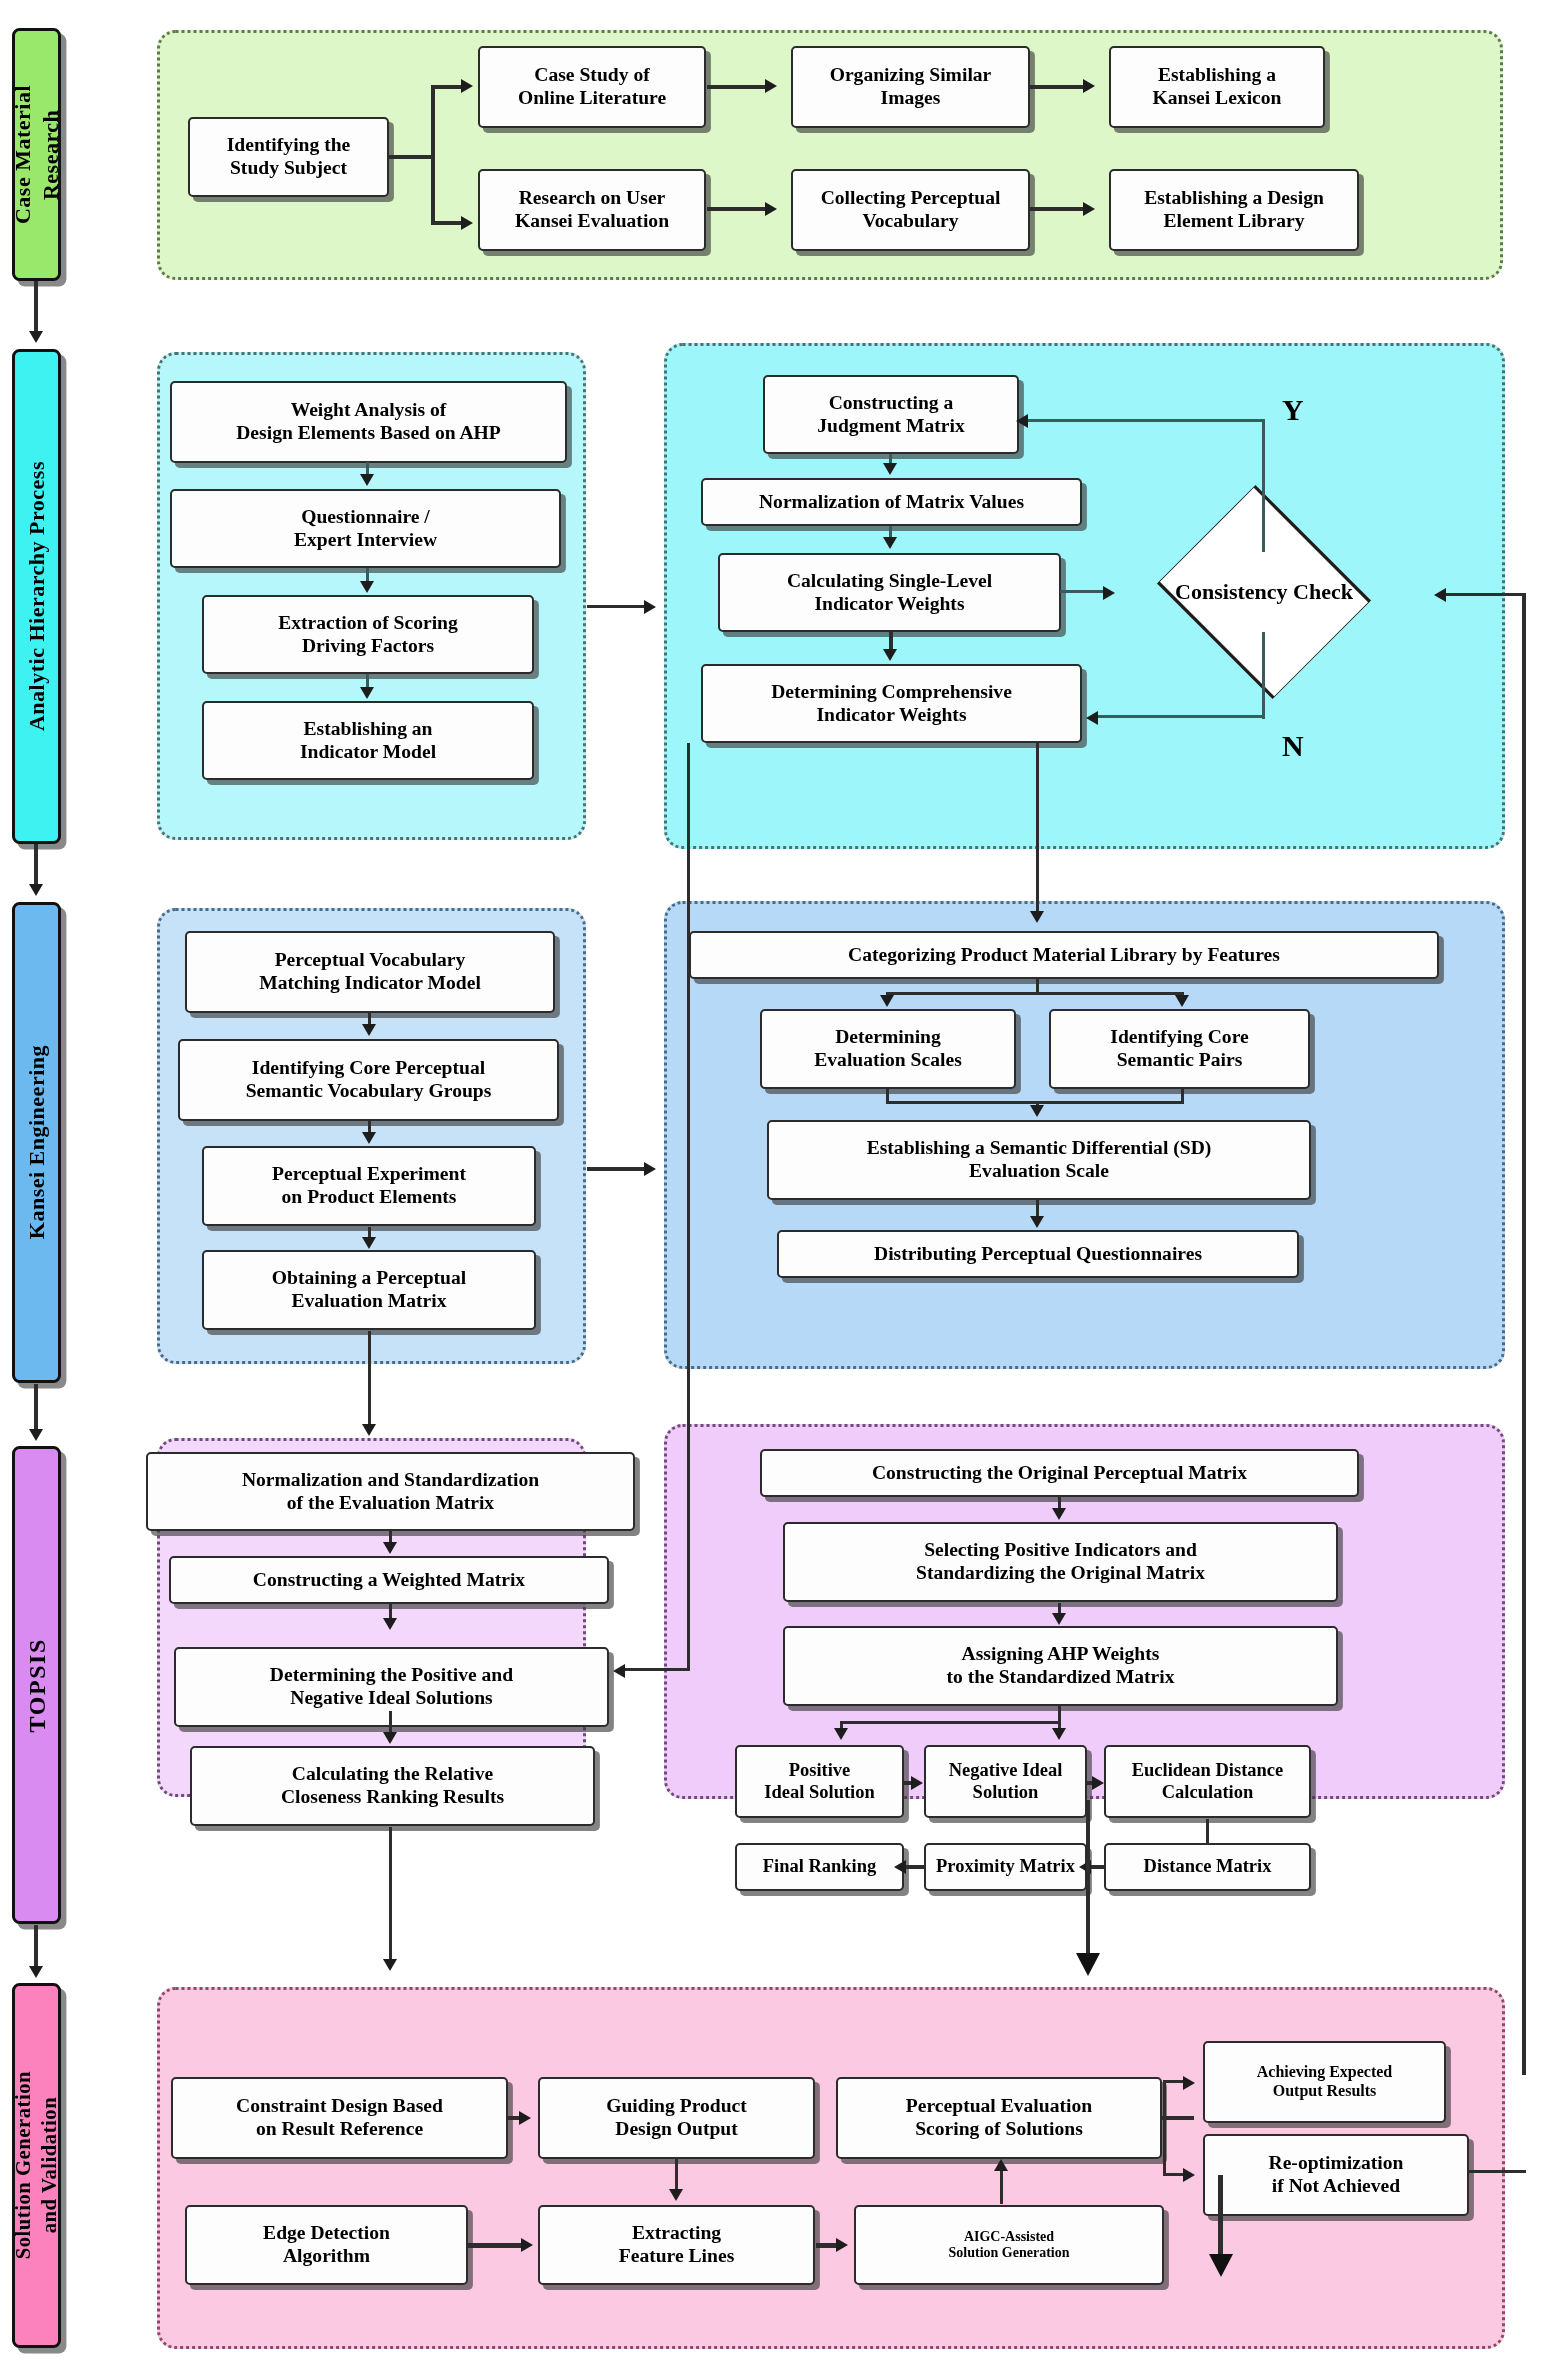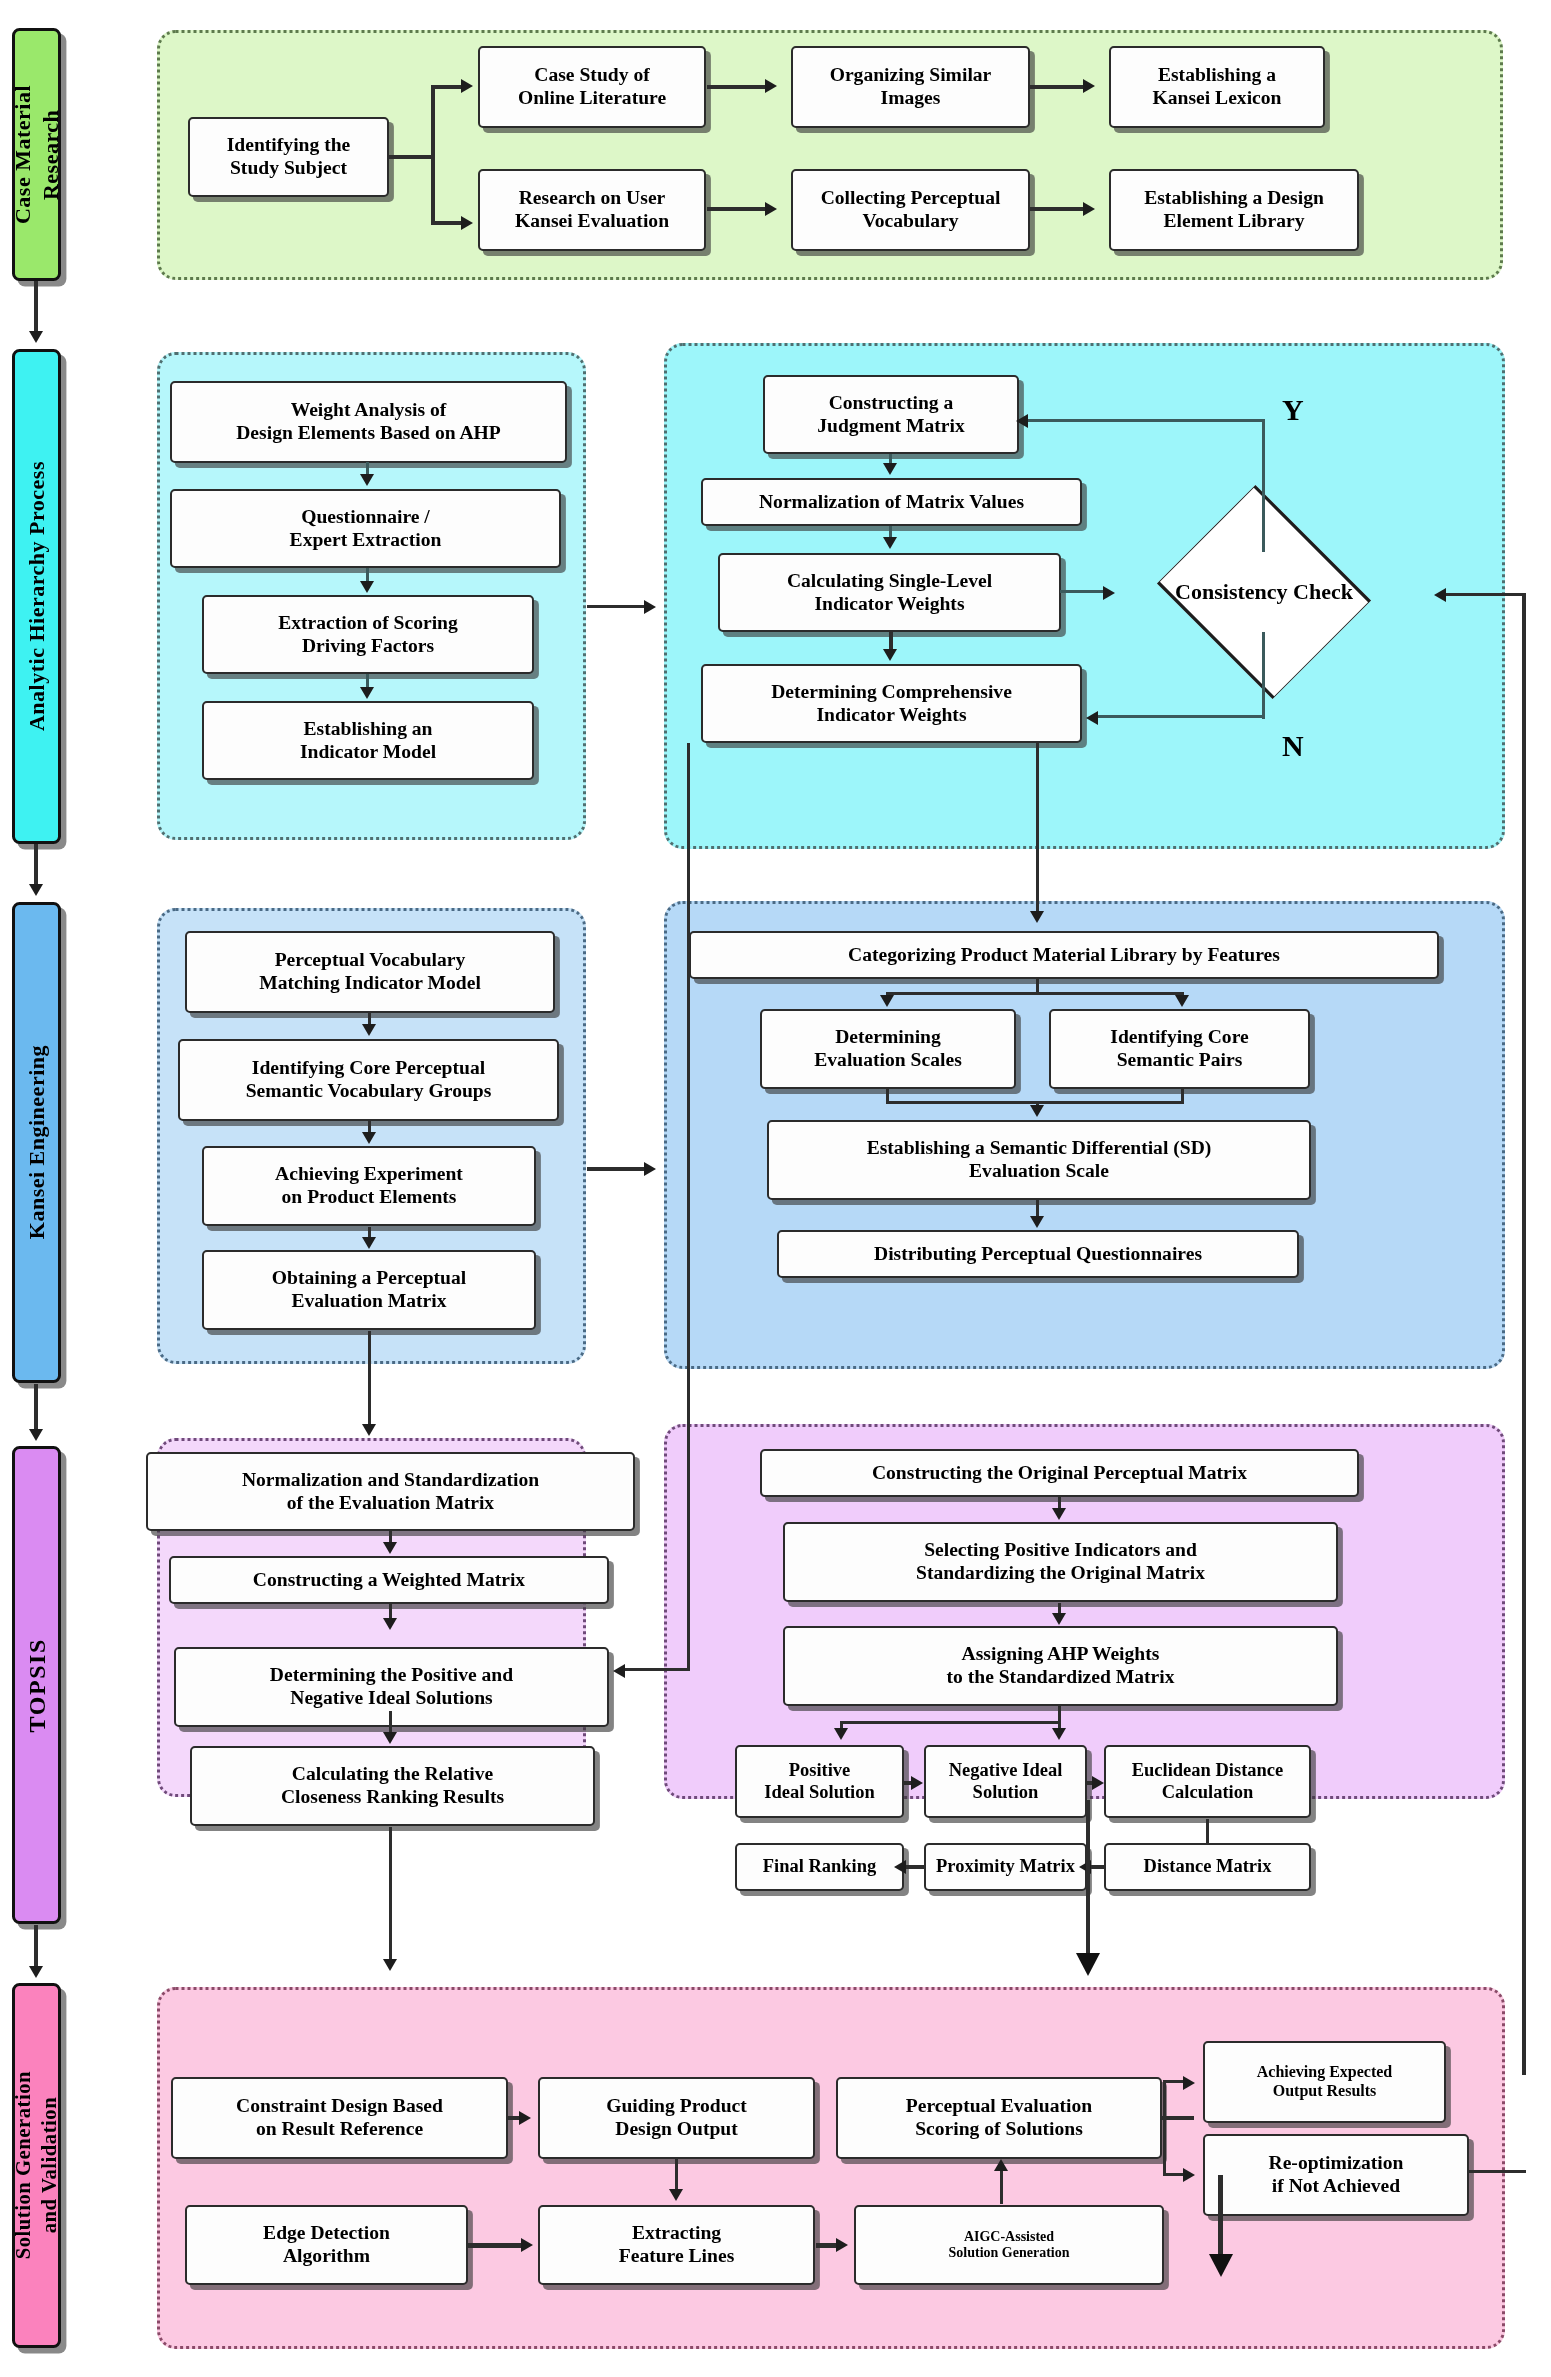--- a/index.html
+++ b/index.html
@@ -151,21 +151,21 @@
   <div class="arw right" style="left:765px;top:202px;"></div>
   <div class="ln" style="left:1030px;top:207px;width:54px;height:3.8px;"></div>
   <div class="arw right" style="left:1083px;top:202px;"></div>
 
   <div class="panel" style="left:157px;top:352px;width:429px;height:488px;background:#b6f7fb;border-color:#4f6f70;"></div>
   <div class="panel" style="left:664px;top:343px;width:841px;height:506px;background:#9df6fa;border-color:#4f6f70;"></div>
 
   <div class="node" style="left:170px;top:381px;width:397px;height:82px;font-size:19.6px;">Weight Analysis of
 Design Elements Based on AHP</div>
   <div class="node" style="left:170px;top:489px;width:391px;height:79px;font-size:19.6px;">Questionnaire /
-Expert Extraction</div>
+Expert Interview</div>
   <div class="node" style="left:202px;top:595px;width:332px;height:79px;font-size:19.6px;">Extraction of Scoring
 Driving Factors</div>
   <div class="node" style="left:202px;top:701px;width:332px;height:79px;font-size:19.6px;">Establishing an
 Indicator Model</div>
 
   <div class="ln thin" style="left:366px;top:462px;width:3.3px;height:16.3px;"></div>
   <div class="arw down" style="left:360px;top:474px;"></div>
   <div class="ln thin" style="left:366px;top:568px;width:3.3px;height:15px;"></div>
   <div class="arw down" style="left:360px;top:581px;"></div>
   <div class="ln thin" style="left:366px;top:674px;width:3.3px;height:15px;"></div>
@@ -211,21 +211,21 @@
   <div class="ln" style="left:1446px;top:593px;width:80px;height:3.3px;"></div>
   <div class="arw left" style="left:1434px;top:588px;"></div>
 
   <div class="panel" style="left:157px;top:908px;width:429px;height:456px;background:#c6e2f8;border-color:#4a6a85;"></div>
   <div class="panel" style="left:664px;top:901px;width:841px;height:468px;background:#b6d9f7;border-color:#4a6a85;"></div>
 
   <div class="node" style="left:185px;top:931px;width:370px;height:82px;font-size:19.6px;">Perceptual Vocabulary
 Matching Indicator Model</div>
   <div class="node" style="left:178px;top:1039px;width:381px;height:82px;font-size:19.6px;">Identifying Core Perceptual
 Semantic Vocabulary Groups</div>
-  <div class="node" style="left:202px;top:1146px;width:334px;height:80px;font-size:19.6px;">Achieving Experiment
+  <div class="node" style="left:202px;top:1146px;width:334px;height:80px;font-size:19.6px;">Perceptual Experiment
 on Product Elements</div>
   <div class="node" style="left:202px;top:1250px;width:334px;height:80px;font-size:19.6px;">Obtaining a Perceptual
 Evaluation Matrix</div>
 
   <div class="ln" style="left:368px;top:1012px;width:3.3px;height:14px;"></div>
   <div class="arw down" style="left:362px;top:1024px;"></div>
   <div class="ln" style="left:368px;top:1121px;width:3.3px;height:12px;"></div>
   <div class="arw down" style="left:362px;top:1132px;"></div>
   <div class="ln" style="left:368px;top:1227px;width:3.3px;height:12px;"></div>
   <div class="arw down" style="left:362px;top:1237px;"></div>

